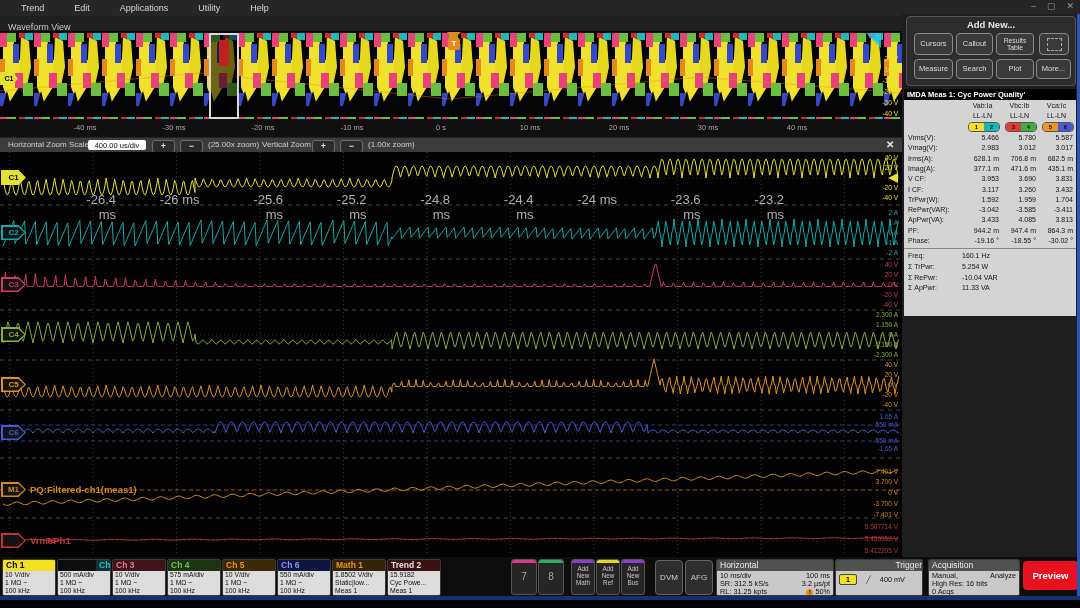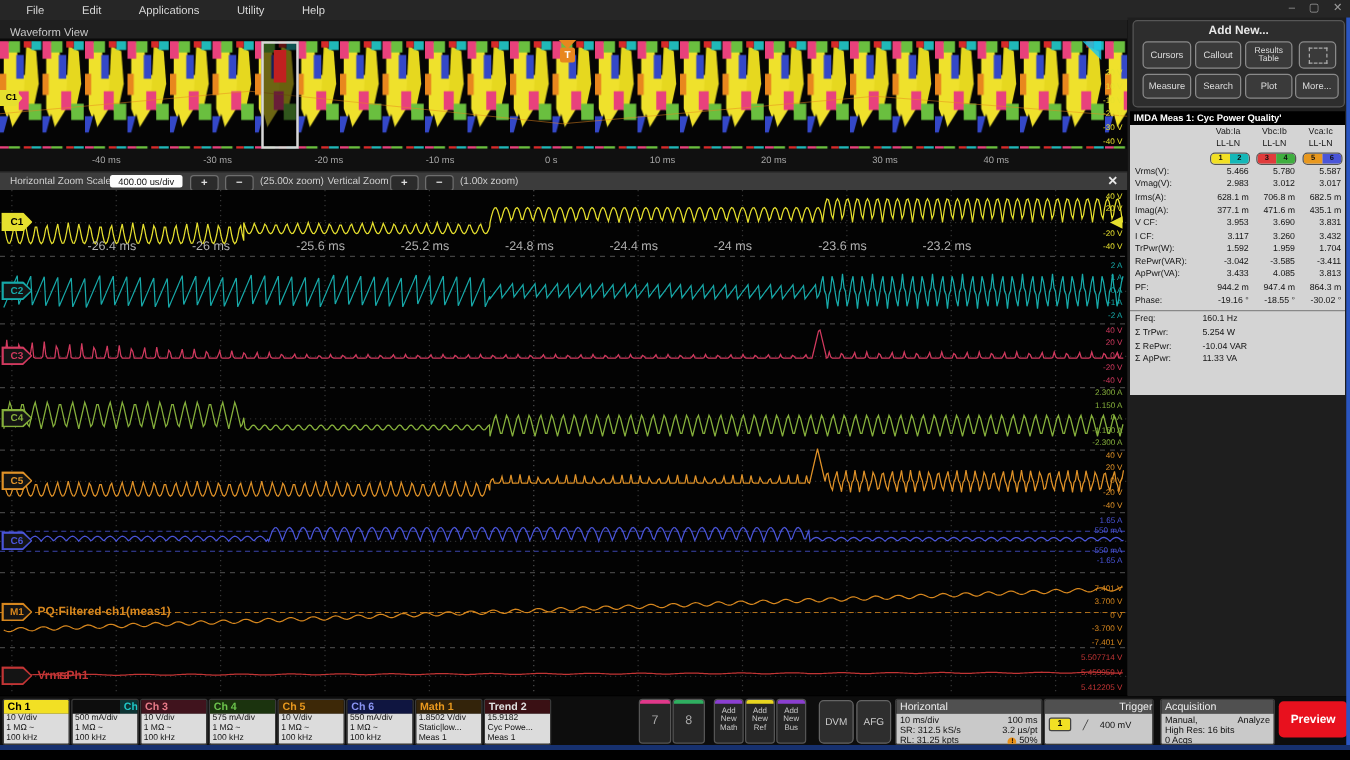--- a/index.html
+++ b/index.html
@@ -16,21 +16,21 @@
   .ov-time{font-size:7.5px;color:#a8a8a8;width:40px;text-align:center;}
   .ov-scale{font-size:6.5px;color:#e6e02e;width:42px;text-align:right;}
   #zoombar{left:0;top:137px;width:902px;height:15px;background:#3c3c3c;border-top:1px solid #222;}
   .zlabel{position:absolute;top:2px;font-size:8px;color:#cfcfcf;}
   .zinput{position:absolute;top:1.5px;height:10px;background:#fdfdfd;color:#111;font-size:7.5px;
           text-align:center;line-height:11px;border-radius:2px;}
   .zbtn{position:absolute;top:1.5px;width:21px;height:11px;background:#2b2b2b;border:1px solid #6e6e6e;
         border-radius:3px;color:#ddd;font-size:9px;line-height:10px;text-align:center;font-weight:bold;}
   .zclose{position:absolute;top:1px;font-size:10px;color:#e8e8e8;font-weight:bold;}
   #mainview{left:0;top:152px;width:902px;height:404px;background:#030303;border-right:1px solid #1c1c1c;}
-  .mv-time{font-size:10px;color:#b0b0b0;width:46px;text-align:left;}
+  .mv-time{font-size:13px;color:#b0b0b0;width:46px;text-align:right;}
   .mk{width:25px;height:15px;}
   .mkshape{position:absolute;inset:0;clip-path:polygon(0 0,70% 0,100% 50%,70% 100%,0 100%);}
   .mktext{position:absolute;inset:0;font-size:8px;font-weight:bold;text-align:center;line-height:15px;}
   .sc-label{font-size:6.5px;width:58px;text-align:right;}
   .annot{font-size:9.5px;font-weight:bold;}
   #sidebar{left:902px;top:14px;width:178px;height:543px;background:#1e1e1e;}
   #addnew{position:absolute;left:4px;top:2px;width:168px;height:68px;background:#2d2d2d;
           border:1px solid #565656;border-radius:4px;}
   #addnew-title{text-align:center;font-size:9.5px;font-weight:bold;color:#e8e8e8;margin-top:2px;}
   .anbtn{position:absolute;background:#3a3a3a;border:1px solid #8a8a8a;border-radius:4px;color:#ddd;
@@ -63,21 +63,21 @@
   .trig-pill{display:inline-block;width:16px;height:9px;background:#f2e024;border:1px solid #444;
              border-radius:2px;color:#000;font-size:7px;font-weight:bold;text-align:center;line-height:9px;}
   #bottomstrip{left:0;top:596px;width:1080px;height:4px;background:#16306e;}
   #rightstrip{left:1077px;top:14px;width:3px;height:582px;background:#2a55c0;}
 </style>
 </head>
 <body>
 
 <div id="menubar" class="abs">
   <div id="menu-items">
-      <span class="menu-item">File</span>
+      <span class="menu-item">Trend</span>
       <span class="menu-item">Edit</span>
       <span class="menu-item">Applications</span>
       <span class="menu-item">Utility</span>
       <span class="menu-item">Help</span>
     </div>
   <div id="win-controls">
       <span>–</span>
       <span>▢</span>
       <span>✕</span>
     </div>

